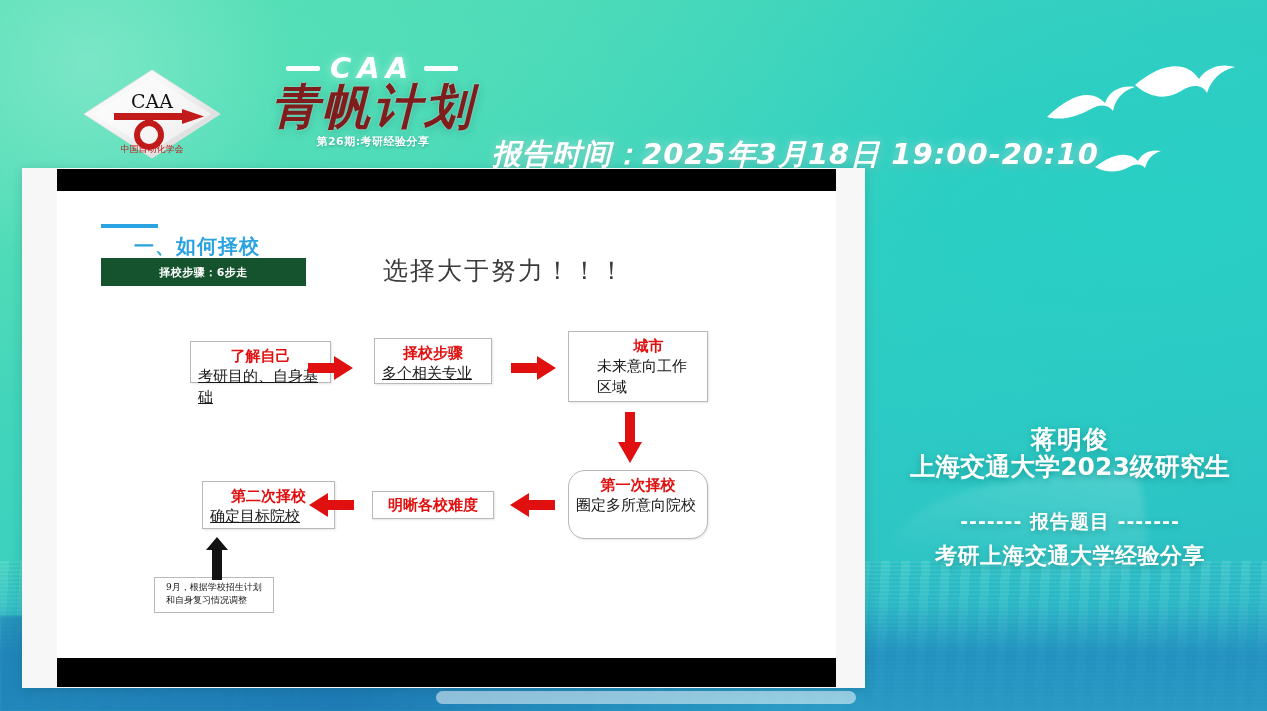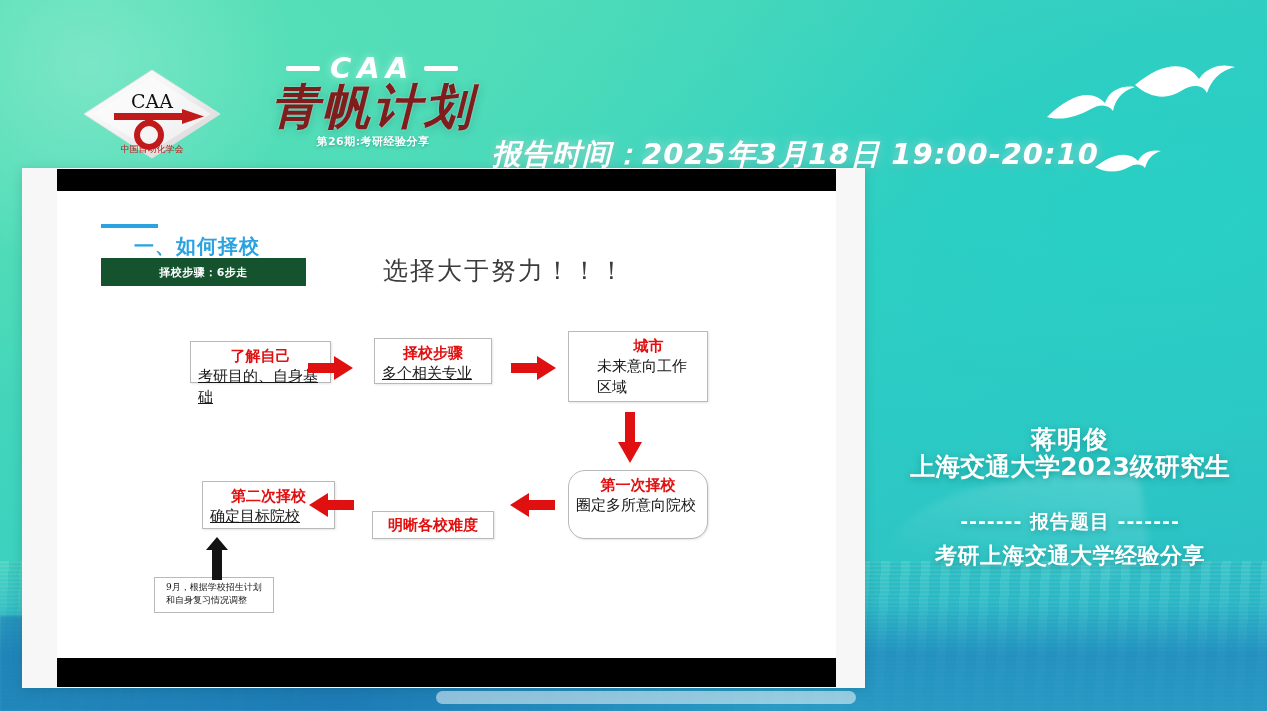--- a/index.html
+++ b/index.html
@@ -232,21 +232,21 @@
     <div class="fbox b3" style="left:511px;top:140px;padding-left:28px;">
       <div class="t">城市</div>
       <div class="d">未来意向工作区域</div>
     </div>
 
     <div class="fbox b4" style="left:511px;top:279px;">
       <div class="t">第一次择校</div>
       <div class="d">圈定多所意向院校</div>
     </div>
 
-    <div class="fbox b5" style="left:315px;top:300px;margin-top:20px;">
+    <div class="fbox b5" style="left:315px;top:300px;">
       <div class="t">明晰各校难度</div>
     </div>
 
     <div class="fbox b6" style="left:97px;top:290px;">
       <div class="t">第二次择校</div>
       <div class="d center">确定目标院校</div>
     </div>
 
     <div class="note" style="left:97px;top:386px;">9月，根据学校招生计划和自身复习情况调整</div>
 

